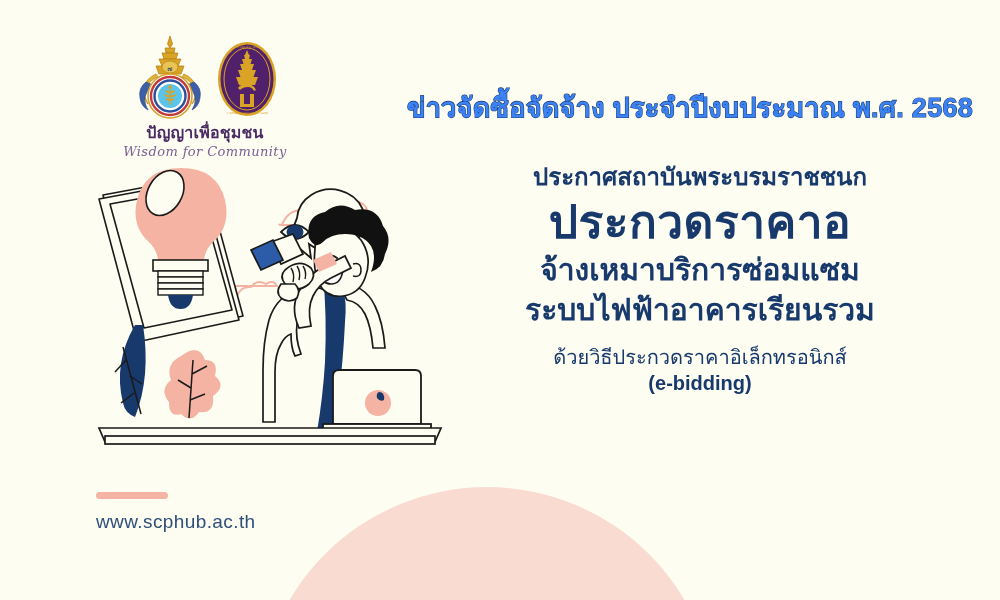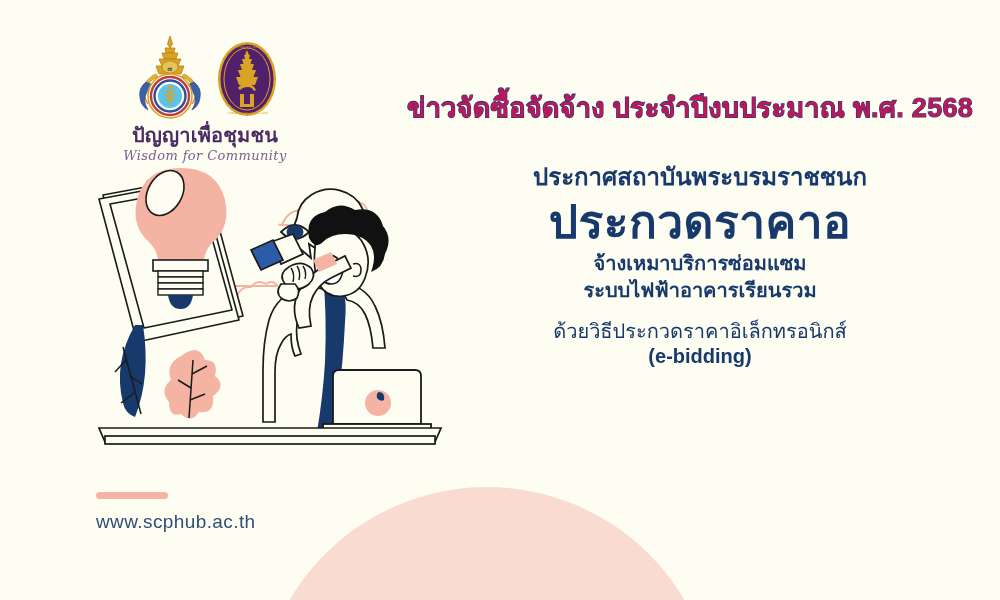--- a/index.html
+++ b/index.html
@@ -36,21 +36,21 @@
     display:flex;
     justify-content:center;
     align-items:flex-end;
     gap:8px;
     height:90px;
   }
   .logo-emblem  { width:76px; height:88px; }
   .logo-seal    { width:62px; height:78px; margin-bottom:4px; }
   .logo-motto-th {
     margin-top:2px;
-    font-size:20px;
+    font-size:16px;
     font-weight:bold;
     color:#4a2a63;
     letter-spacing:.2px;
     line-height:1.1;
   }
   .logo-motto-en {
     margin-top:2px;
     font-family:"DejaVu Serif", serif;
     font-style:italic;
     font-size:13px;
@@ -59,37 +59,37 @@
   }
 
   
   .headline-bar {
     position:absolute;
     left:400px; top:86px;
     width:580px;
     text-align:center;
     font-size:27px;
     font-weight:bold;
-    color:#be185d;
+    color:#3b82f6;
     -webkit-text-stroke:1.1px #1b3c6e;
     paint-order:stroke fill;
     letter-spacing:.3px;
     z-index:5;
   }
   .copy-col {
     position:absolute;
     left:440px; top:162px;
     width:520px;
     text-align:center;
     color:#17396c;
     z-index:5;
   }
   .line-sub1   { font-size:24px; font-weight:bold; line-height:1.25; }
   .line-title  { font-size:46px; font-weight:bold; line-height:1.22; letter-spacing:.5px; margin-top:2px; }
-  .line-body   { font-size:20px; font-weight:bold; line-height:1.32; }
+  .line-body   { font-size:30px; font-weight:bold; line-height:1.32; }
   .line-method { font-size:20px; font-weight:normal; line-height:1.28; margin-top:16px; }
   .line-ebid   { font-size:20px; font-weight:bold; line-height:1.25; }
 
   
   .url-block { position:absolute; left:96px; top:492px; z-index:6; }
   .url-rule  { width:72px; height:7px; border-radius:4px; background:#f5b3a3; }
   .url-text  { margin-top:12px; font-size:19px; color:#2f4f7a; letter-spacing:.4px; }
 
   
   .illustration { position:absolute; left:85px; top:160px; width:370px; height:300px; z-index:4; }

